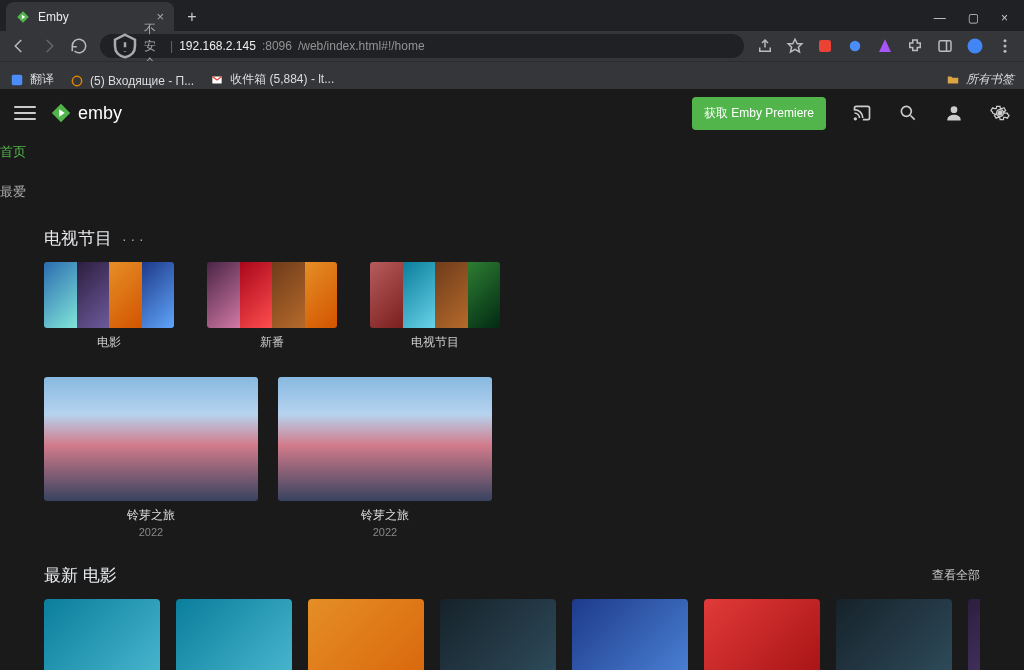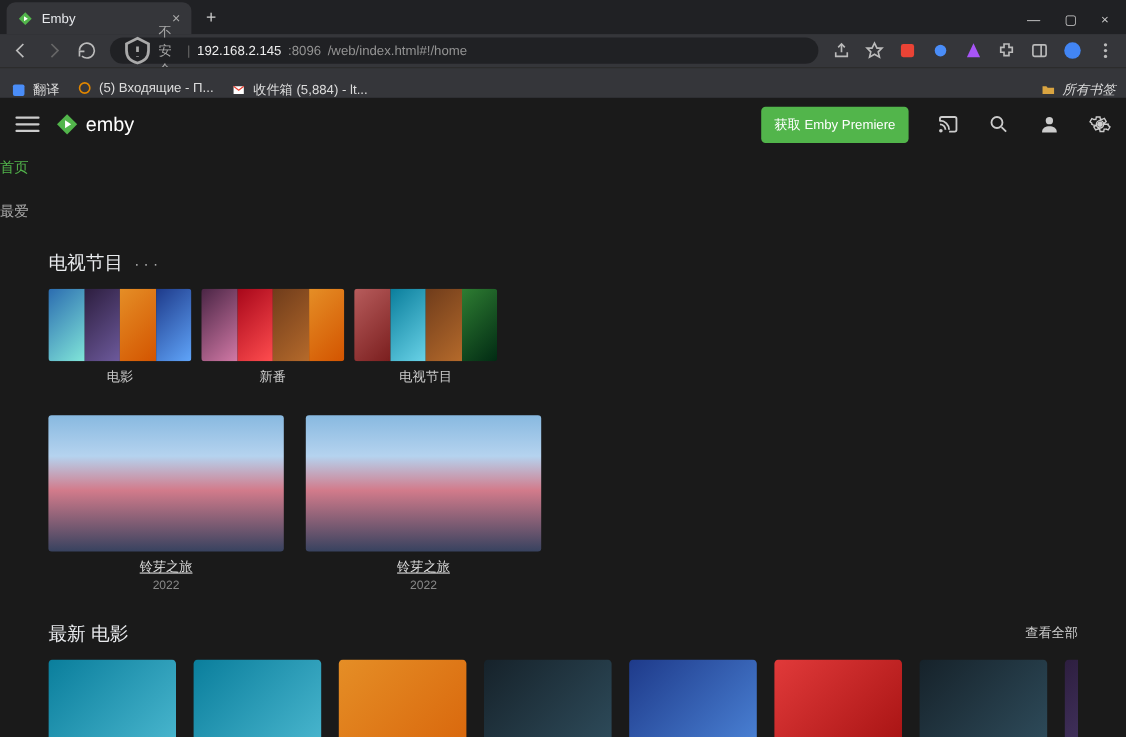--- a/index.html
+++ b/index.html
@@ -14,21 +14,21 @@
 .wincontrols { margin-left: auto; display: flex; gap: 22px; padding: 0 16px 6px 0; color: #ccc; font-size: 12px; }
 .addrbar { height: 30px; background: #35363a; display: flex; align-items: center; padding: 0 10px; gap: 12px; }
 .nav-ico { width: 18px; height: 18px; display:flex; align-items:center; justify-content:center; color:#bbb; }
 .nav-ico.disabled { color:#666; }
 .addr { flex: 1; height: 24px; background: #202124; border-radius: 12px; display: flex; align-items: center; padding: 0 10px; font-size: 12px; color: #bbb; gap: 6px; }
 .addr .sec { display:flex; align-items:center; gap:4px; color:#aaa; }
 .addr .pipe { color:#666; }
 .addr .host { color:#eee; }
 .addr .path { color:#949494; }
 .addr-icons { display:flex; gap: 12px; color:#bbb; }
-.bmbar { height: 28px; background: #35363a; border-top: 1px solid #2c2c2c; display: flex; align-items: flex-start; padding: 11px 10px; gap: 16px; font-size: 12px; color: #ddd; }
+.bmbar { height: 28px; background: #35363a; border-top: 1px solid #2c2c2c; display: flex; align-items: flex-end; padding: 1px 10px; gap: 16px; font-size: 12px; color: #ddd; }
 .bm { display: flex; align-items: center; gap: 6px; }
 .bm .ico { width: 14px; height: 14px; display:flex; align-items:center; justify-content:center; }
 .bmbar .right { margin-left: auto; font-style: italic; }
 
 
 .app { flex: 1; background: #1a1a1a; overflow: hidden; display: flex; flex-direction: column; }
 .app-header { height: 48px; display: flex; align-items: center; padding: 0 14px; gap: 14px; }
 .burger { width: 22px; height: 22px; display:flex; flex-direction:column; justify-content:center; gap:4px; }
 .burger span { height:2px; background:#ccc; border-radius:1px; }
 .logo { display: flex; align-items: center; gap: 6px; font-weight: 500; font-size: 18px; color: #fff; }
@@ -37,29 +37,29 @@
 .hdr-ico { width: 20px; height: 20px; display:flex; align-items:center; justify-content:center; color:#ccc; margin-left: 12px; }
 .tabs { display:flex; justify-content:center; gap: 22px; padding: 6px 0 4px 0; font-size: 13px; flex-direction: column; }
 .tabs .tabi { color: #aaa; }
 .tabs .tabi.active { color: #52b54b; }
 
 .content { padding: 22px 44px 0 44px; overflow-y:auto; overflow-x:hidden; flex:1; }
 .section { margin-bottom: 26px; }
 .section-head { display:flex; align-items:center; gap: 10px; margin-bottom: 12px; font-size: 17px; font-weight: 400; color:#e8eaed; }
 .section-head .dots { color:#aaa; font-size: 14px; }
 .section-head .more { margin-left: auto; font-size: 12px; color:#ccc; }
-.lib-row { display:flex; gap: 9px; }
+.lib-row { display:flex; gap: 33px; }
 .lib-card { width: 130px; text-align:center; }
 .lib-img { width: 130px; height: 66px; border-radius: 3px; overflow:hidden; display:grid; grid-template-columns:1fr 1fr 1fr 1fr; }
 .lib-img div { }
 .lib-label { font-size: 12px; color:#ccc; margin-top: 6px; }
 .cont-row { display:flex; gap: 20px; }
 .cont-card { width: 214px; text-align:center; }
 .cont-img { width: 214px; height: 124px; border-radius: 3px; }
-.cont-title { font-size: 12px; color:#ddd; margin-top: 6px; text-decoration: underline; }
+.cont-title { font-size: 12px; color:#ddd; margin-top: 6px; }
 .cont-sub { font-size: 11px; color:#888; margin-top: 2px; }
 .movie-row { display:flex; gap: 16px; overflow:hidden; }
 .movie-card { width: 116px; height: 175px; border-radius: 4px; flex-shrink:0; }
 
 
 svg { width:100%; height:100%; display:block; }
 
 
 .g-1{background:linear-gradient(135deg,#2b6cb0,#81e6d9);}
 .g-2{background:linear-gradient(135deg,#2d1e3f,#6d5a9c);}

